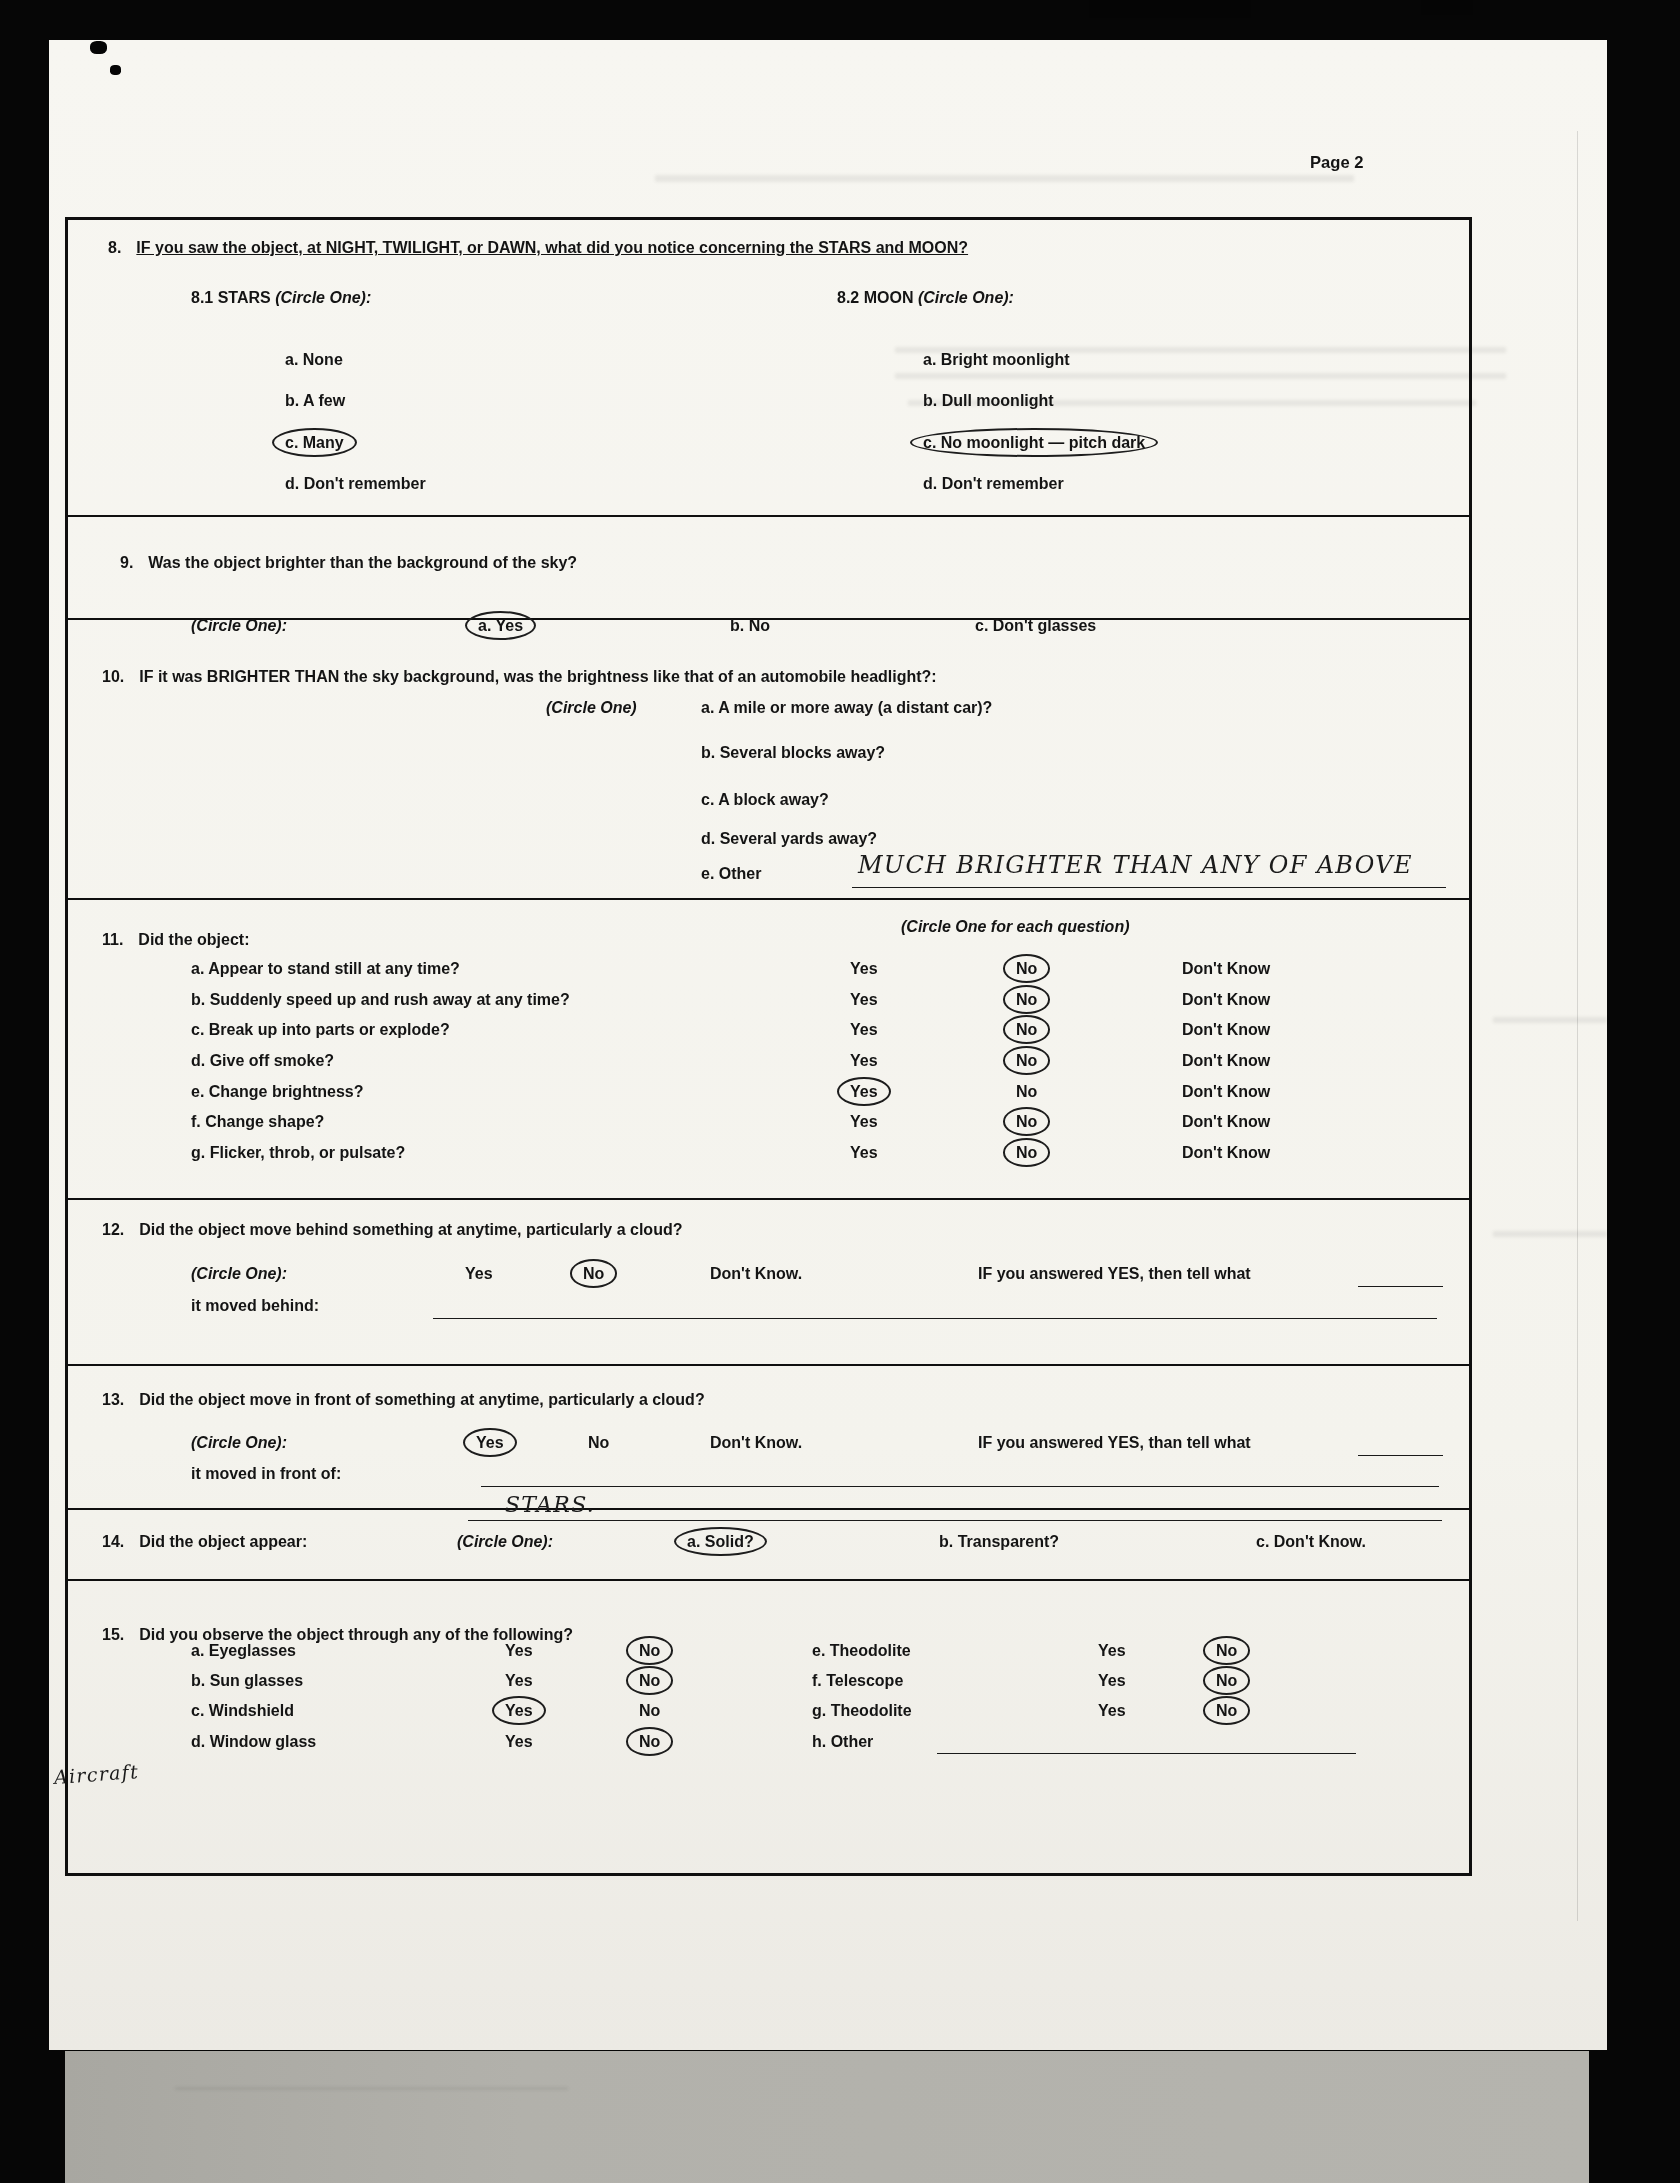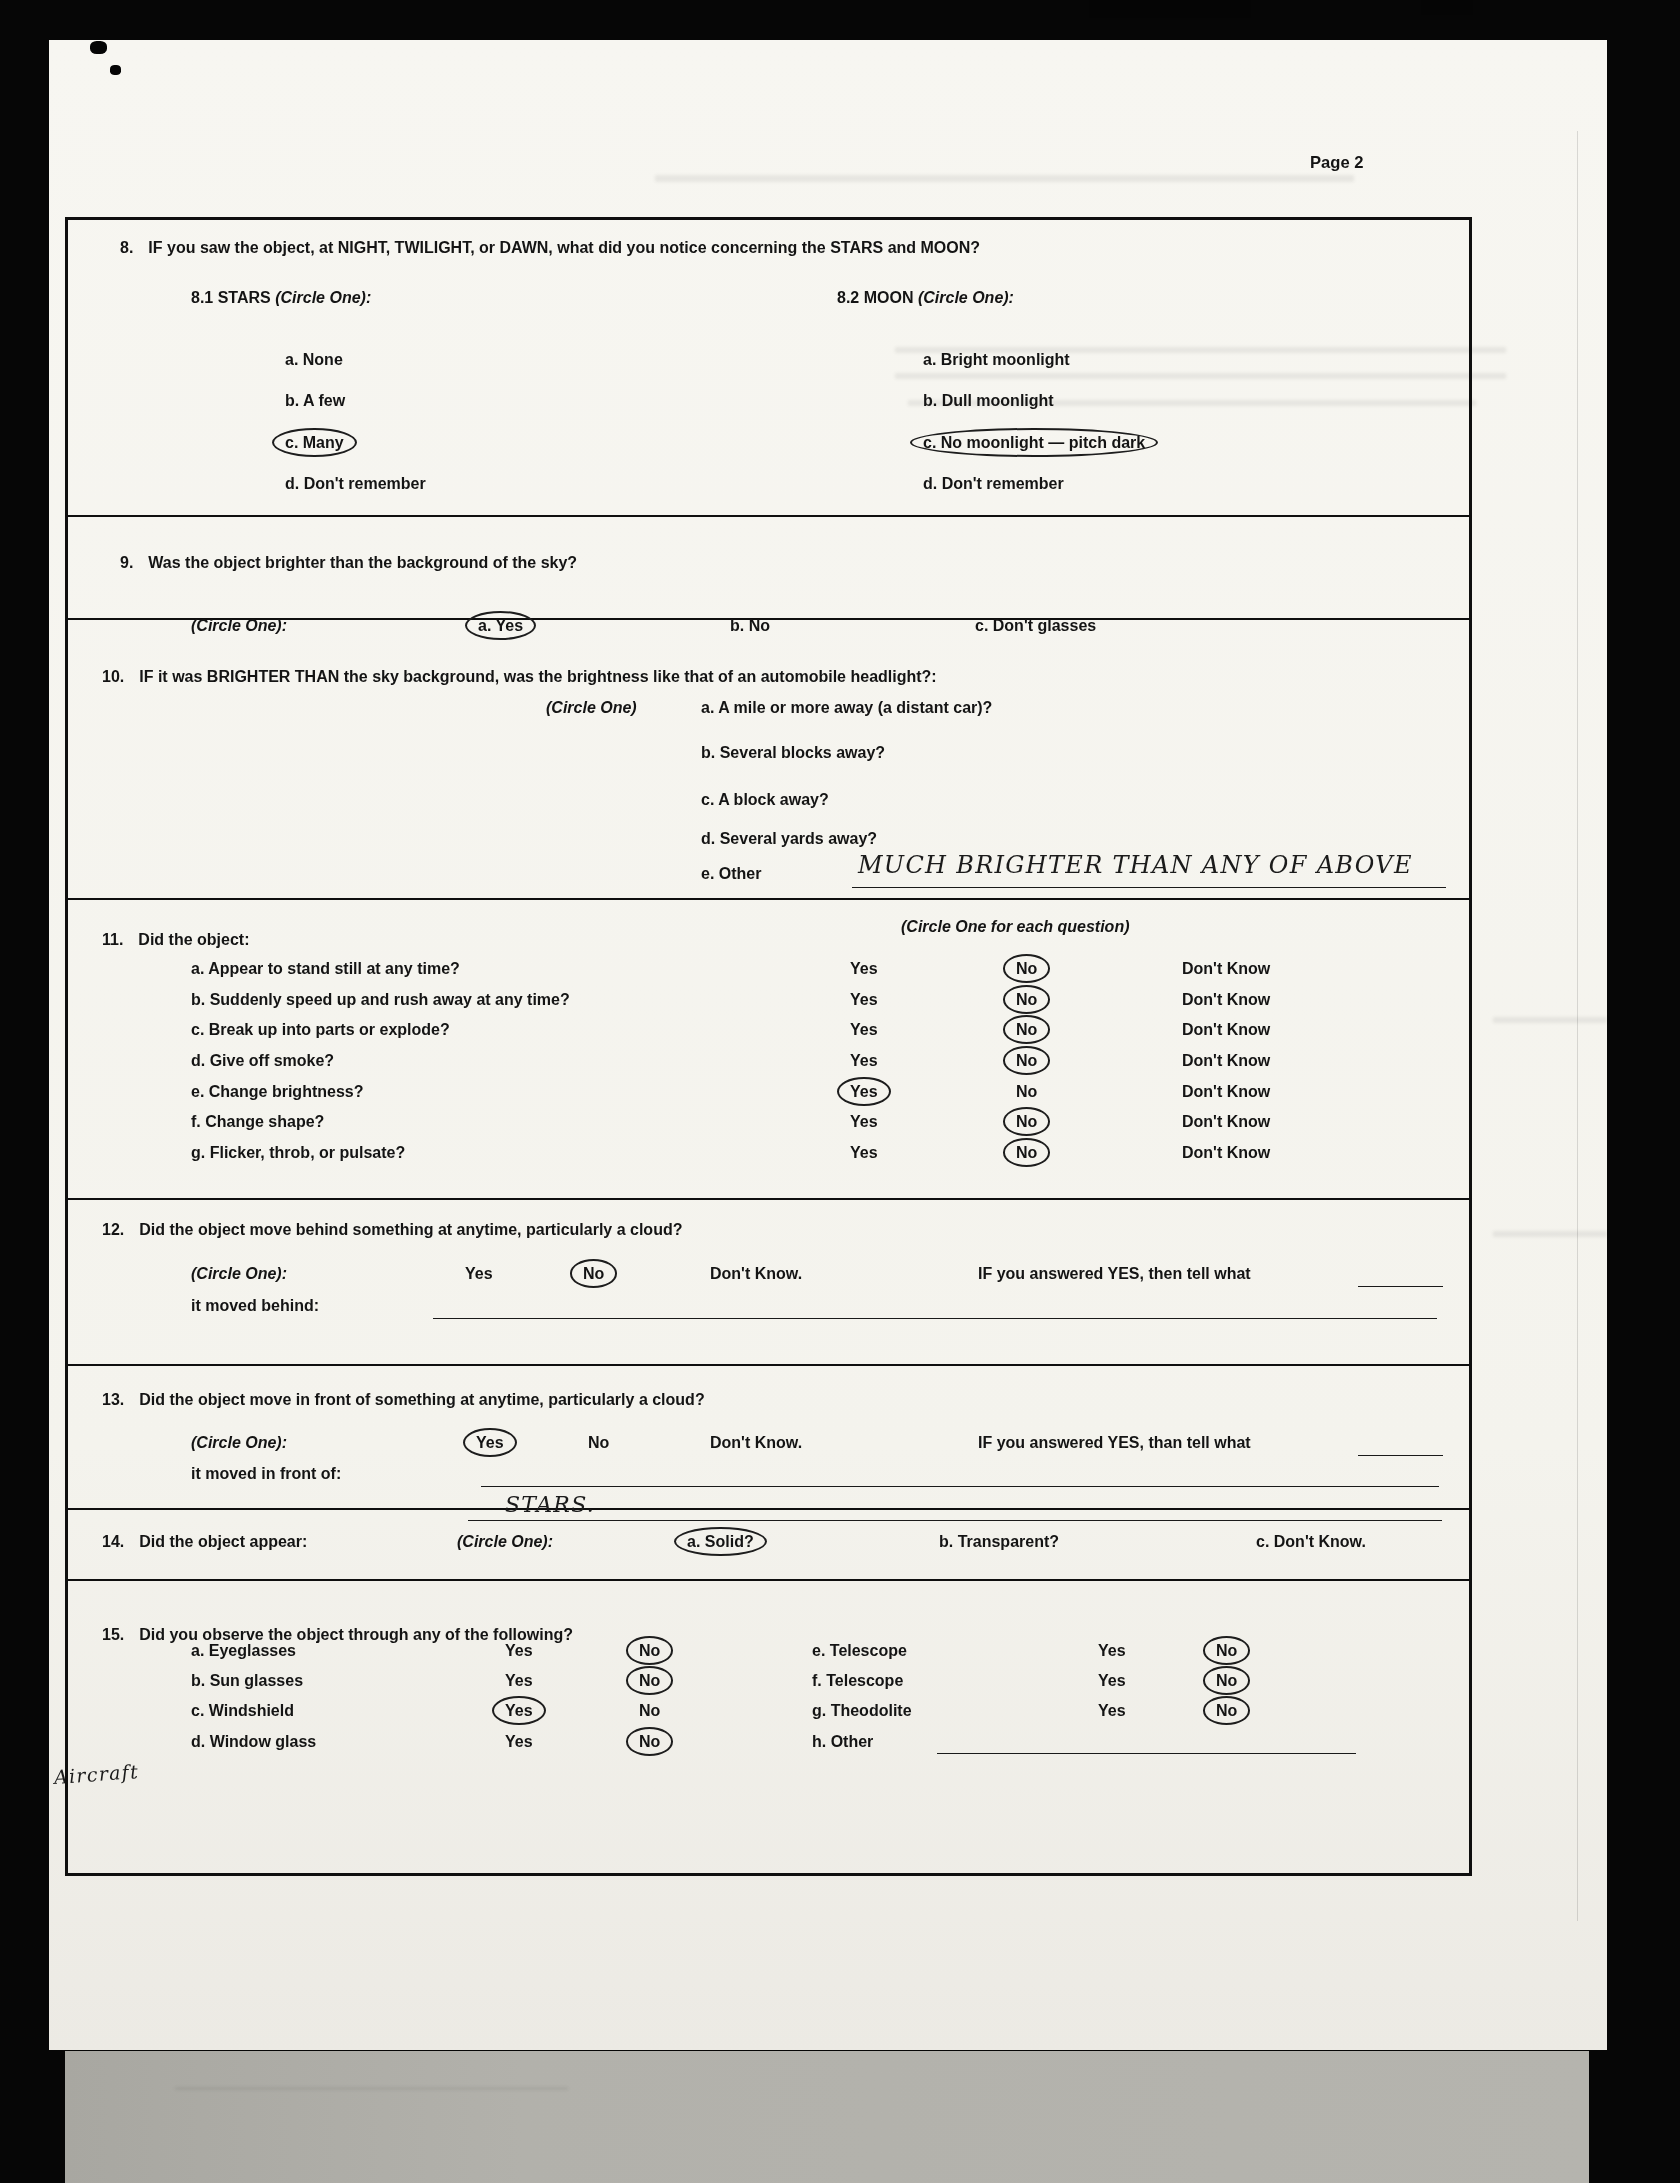--- a/index.html
+++ b/index.html
@@ -90,21 +90,21 @@
 
   <div class="bleed" style="left:175px;top:2087px;width:393px;height:2.6px;"></div>
 
   <div class="p page-label" style="left:1310px;top:153px;">Page 2</div>
 
   <div class="p hand" style="left:54px;top:1764px;font-size:19px;transform:rotate(-4deg);">Aircraft</div>
 
   <div class="formbox">
 
     <div class="sec" style="height:297px;">
-      <div class="p" style="left:52px;top:19px;">
+      <div class="p" style="left:40px;top:19px;text-decoration:underline;">
         <span class="qnum">8.</span><span class="qtext">IF you saw the object, at NIGHT, TWILIGHT, or DAWN, what did you notice concerning the STARS and MOON?</span>
       </div>
       <div class="p" style="left:123px;top:69px;">
         <span>8.1 STARS</span> <span class="it">(Circle One):</span>
       </div>
       <div class="p" style="left:769px;top:69px;">
         <span>8.2 MOON</span> <span class="it">(Circle One):</span>
       </div>
 
       <div class="p" style="left:217px;top:131px;"><span class="tok">a. None</span></div>
@@ -238,21 +238,21 @@
       <div class="p" style="left:571px;top:91px;"><span class="tok circled">No</span></div>
 
       <div class="p" style="left:123px;top:121px;text-align:center;">c. Windshield</div>
       <div class="p" style="left:437px;top:121px;"><span class="tok circled">Yes</span></div>
       <div class="p" style="left:571px;top:121px;"><span class="tok">No</span></div>
 
       <div class="p" style="left:123px;top:152px;">d. Window glass</div>
       <div class="p" style="left:437px;top:152px;"><span class="tok">Yes</span></div>
       <div class="p" style="left:571px;top:152px;"><span class="tok circled">No</span></div>
 
-      <div class="p" style="left:744px;top:61px;">e. Telescope</div>
+      <div class="p" style="left:744px;top:61px;">e. Theodolite</div>
       <div class="p" style="left:1030px;top:61px;"><span class="tok">Yes</span></div>
       <div class="p" style="left:1148px;top:61px;"><span class="tok circled">No</span></div>
 
       <div class="p" style="left:744px;top:91px;">f. Telescope</div>
       <div class="p" style="left:1030px;top:91px;"><span class="tok">Yes</span></div>
       <div class="p" style="left:1148px;top:91px;"><span class="tok circled">No</span></div>
 
       <div class="p" style="left:744px;top:121px;">g. Theodolite</div>
       <div class="p" style="left:1030px;top:121px;"><span class="tok">Yes</span></div>
       <div class="p" style="left:1148px;top:121px;"><span class="tok circled">No</span></div>

